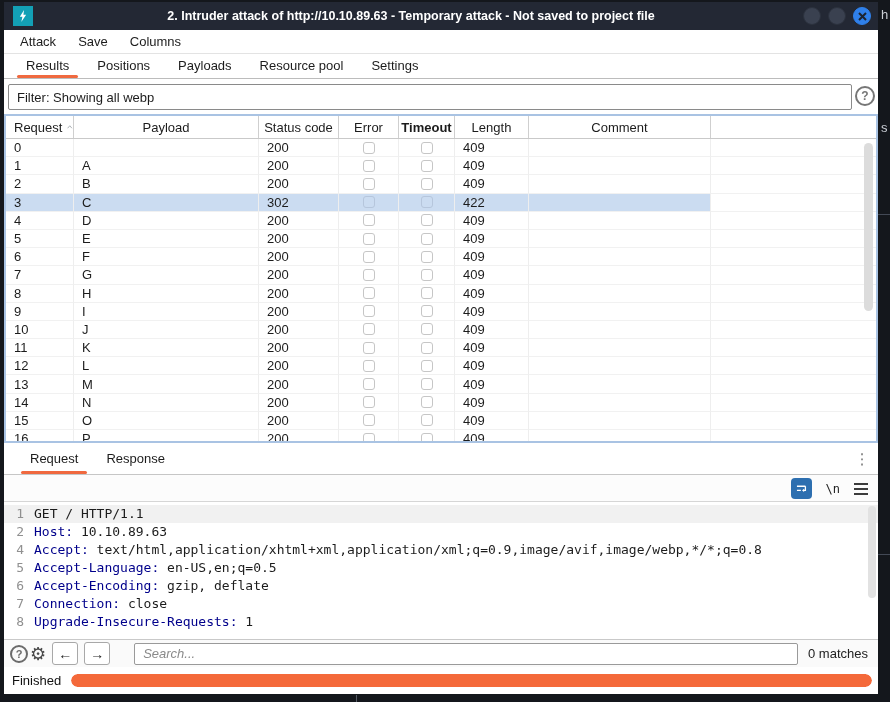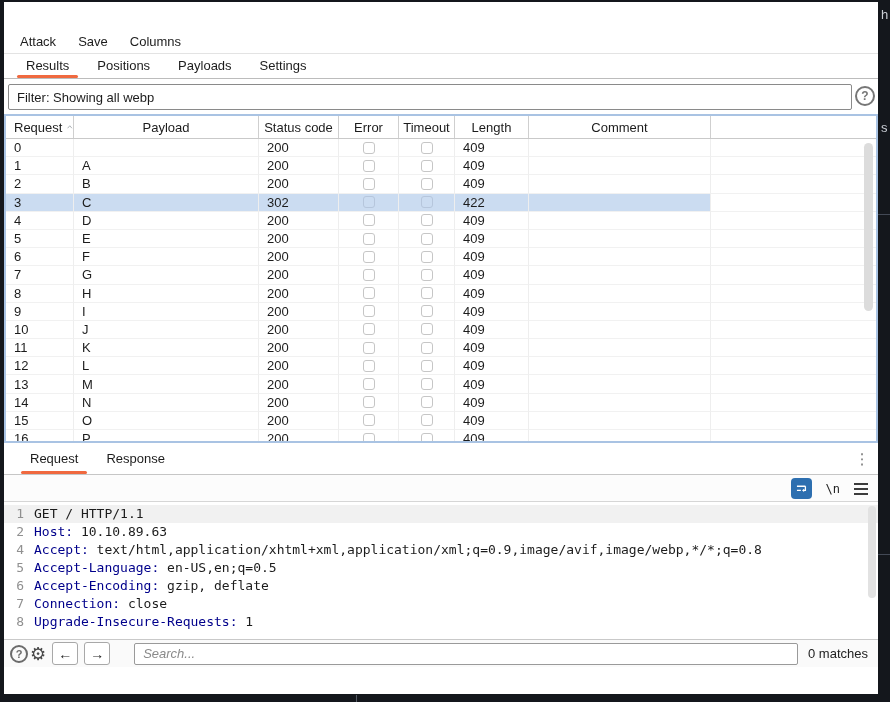--- a/index.html
+++ b/index.html
@@ -99,31 +99,49 @@
 <div class="stage">
 
   <span class="edge-letter" style="left:881px; top:7px;">h</span>
   <span class="edge-letter" style="left:881px; top:120px;">s</span>
   <span class="edge-line" style="top:214px;"></span>
   <span class="edge-line" style="top:554px;"></span>
   <span class="bottom-tick"></span>
 
   <div class="window">
 
+    <div class="titlebar">
+      <div class="app-icon">
+        <svg width="14" height="14" viewBox="0 0 20 20">
+            <path d="M11.5 1.5 L5.5 11 H9.2 L7.6 18.5 L14.5 8.2 H10.6 Z" fill="#ffffff"></path>
+          </svg>
+      </div>
+      <div class="window-title">2. Intruder attack of http://10.10.89.63 - Temporary attack - Not saved to project file</div>
+      <div class="win-controls">
+        <div class="win-btn"></div>
+        <div class="win-btn"></div>
+        <div class="win-btn close">
+          <svg width="9" height="9" viewBox="0 0 9 9">
+              <path d="M1 1 L8 8 M8 1 L1 8" stroke="#1d2430" stroke-width="2"></path>
+            </svg>
+        </div>
+      </div>
+    </div>
 
     <div class="menubar">
         <span class="menu-item">Attack</span>
         <span class="menu-item">Save</span>
         <span class="menu-item">Columns</span>
       </div>
 
     <div class="main-tabs">
         <span class="tab active">Results</span>
         <span class="tab">Positions</span>
         <span class="tab">Payloads</span>
+        <span class="tab">Resource pool</span>
         <span class="tab">Settings</span>
       </div>
 
     <div class="filter-row">
       <div class="filter-box">
         <span>Filter: Showing all webp</span>
       </div>
       <div class="help-circle">?</div>
     </div>
 
@@ -137,21 +155,21 @@
           </div>
           <div class="h-cell" style="width: 185px;">
             <span>Payload</span>
           </div>
           <div class="h-cell" style="width: 80px;">
             <span>Status code</span>
           </div>
           <div class="h-cell" style="width: 60px;">
             <span>Error</span>
           </div>
-          <div class="h-cell" style="width: 56px;">
+          <div class="h-cell" style="width: 56px; font-weight: bold;">
             <span>Timeout</span>
           </div>
           <div class="h-cell" style="width: 74px;">
             <span>Length</span>
           </div>
           <div class="h-cell" style="width: 182px;">
             <span>Comment</span>
           </div>
           <div class="h-cell filler"></div>
         </div>
@@ -448,15 +466,21 @@
       <div class="nav-btn">
           <span>←</span>
         </div>
       <div class="nav-btn">
           <span>→</span>
         </div>
       <input class="search-input" type="text" placeholder="Search..." style="">
       <span class="matches">0 matches</span>
     </div>
 
+    <div class="status-bar">
+      <span class="status-label">Finished</span>
+      <div class="progress-track">
+        <div class="progress-fill" style="width: 100%;"></div>
+      </div>
+    </div>
 
   </div>
 </div>
 
 </body></html>

